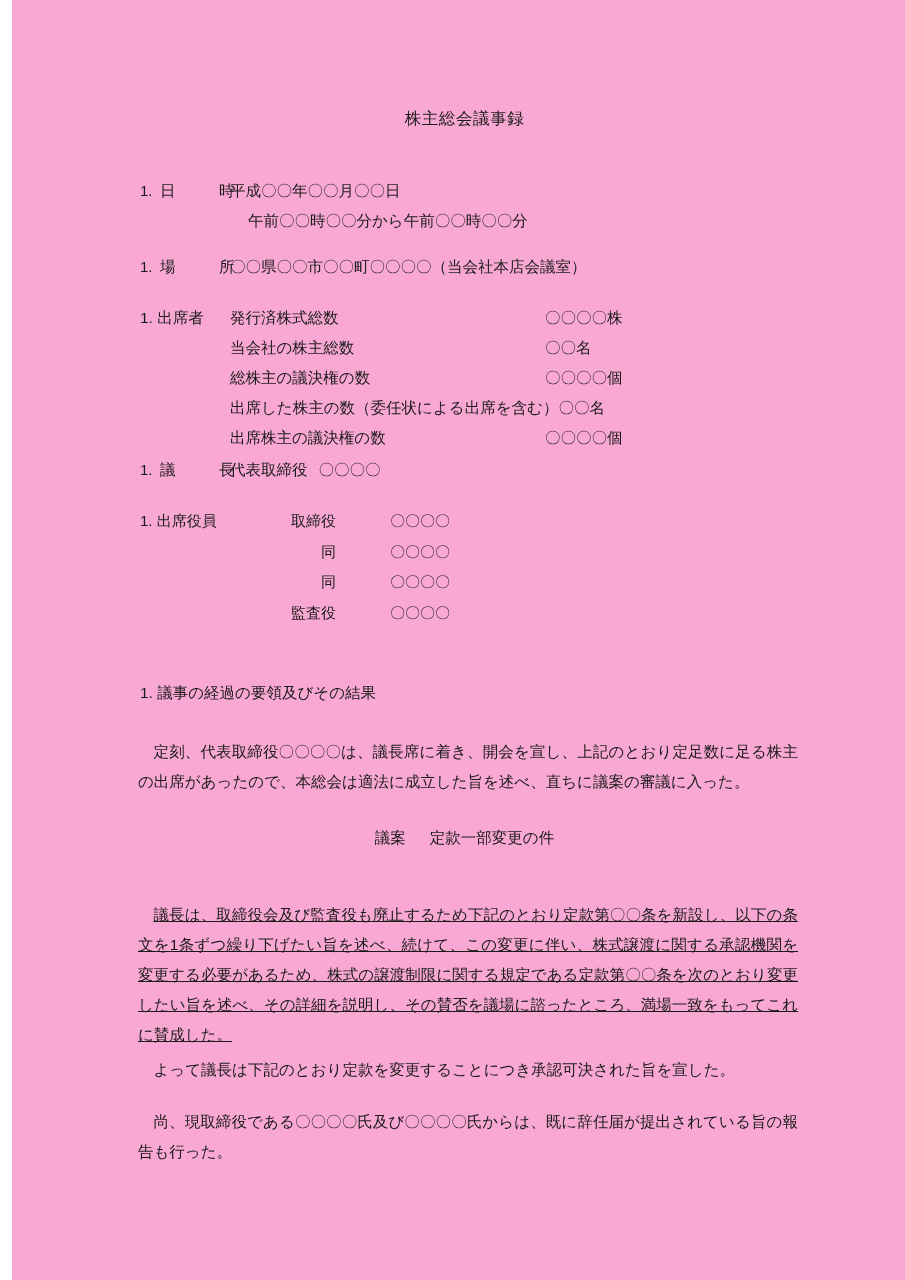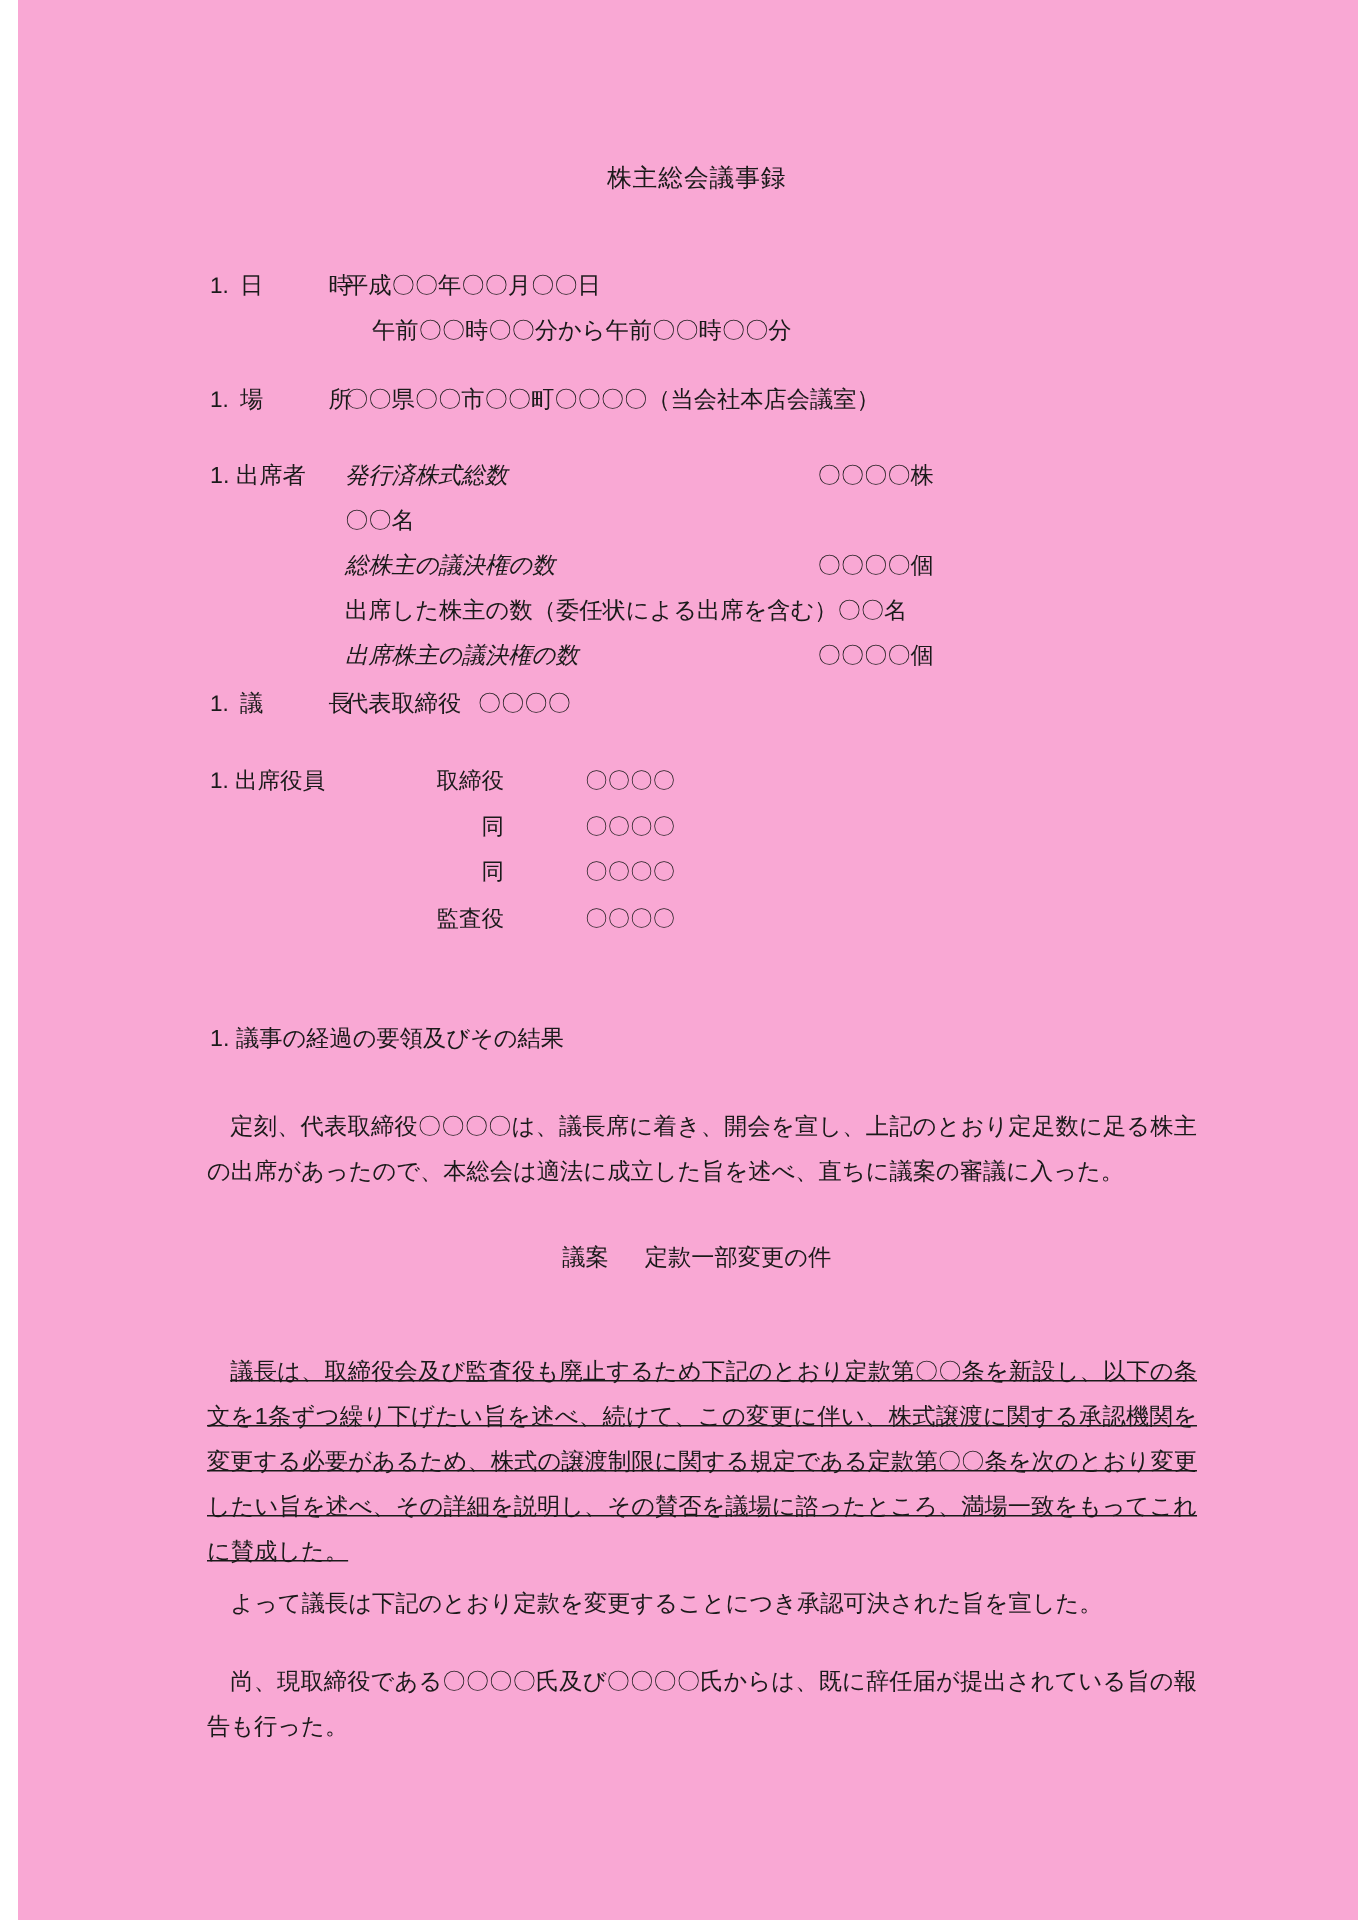--- a/index.html
+++ b/index.html
@@ -82,21 +82,20 @@
   .att-head {
     display: inline-block;
     width: 90px;
     flex: 0 0 90px;
     font-size: 15.5px;
   }
   .att-name {
     display: inline-block;
     flex: 0 0 315px;
     width: 315px;
-    font-style: italic;
   }
   .att-name-long {
     display: inline-block;
     flex: 0 0 auto;
     width: auto;
   }
   .att-val {
     display: inline-block;
   }
 
@@ -198,20 +197,21 @@
   <div class="info-block" id="attendees-block">
 
     <div class="att-row">
       <span class="att-head"><span>1.</span> <span>出席者</span></span>
       <span class="att-name">発行済株式総数</span>
       <span class="att-val">〇〇〇〇株</span>
     </div>
 
     <div class="att-row">
       <span class="att-head"></span>
+      <span class="att-name">当会社の株主総数</span>
       <span class="att-val">〇〇名</span>
     </div>
 
     <div class="att-row">
       <span class="att-head"></span>
       <span class="att-name">総株主の議決権の数</span>
       <span class="att-val">〇〇〇〇個</span>
     </div>
 
     <div class="att-row">

